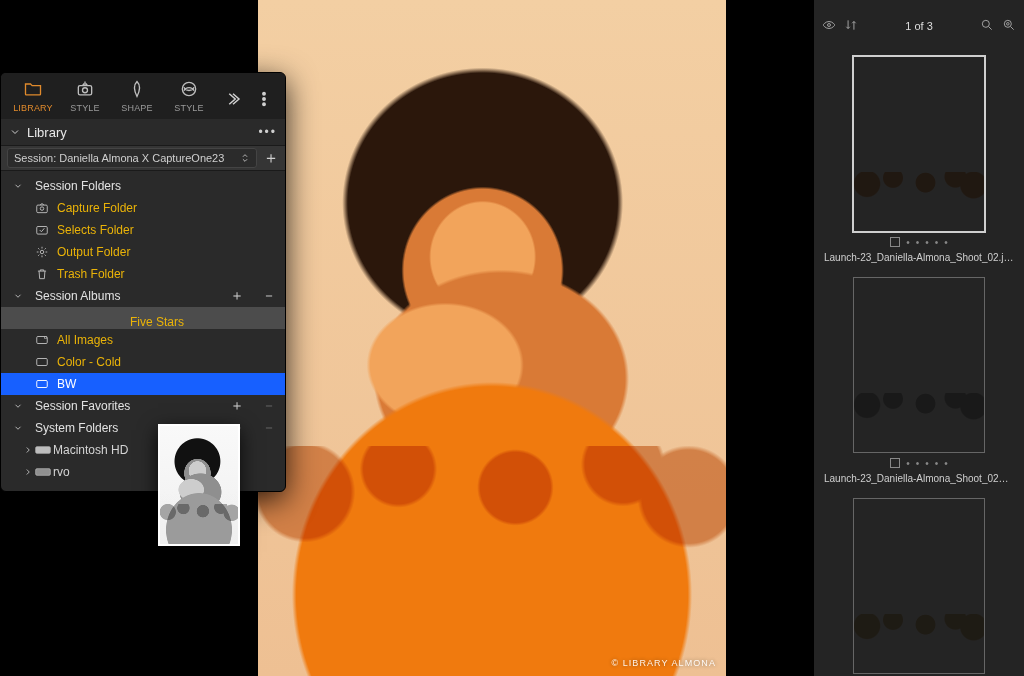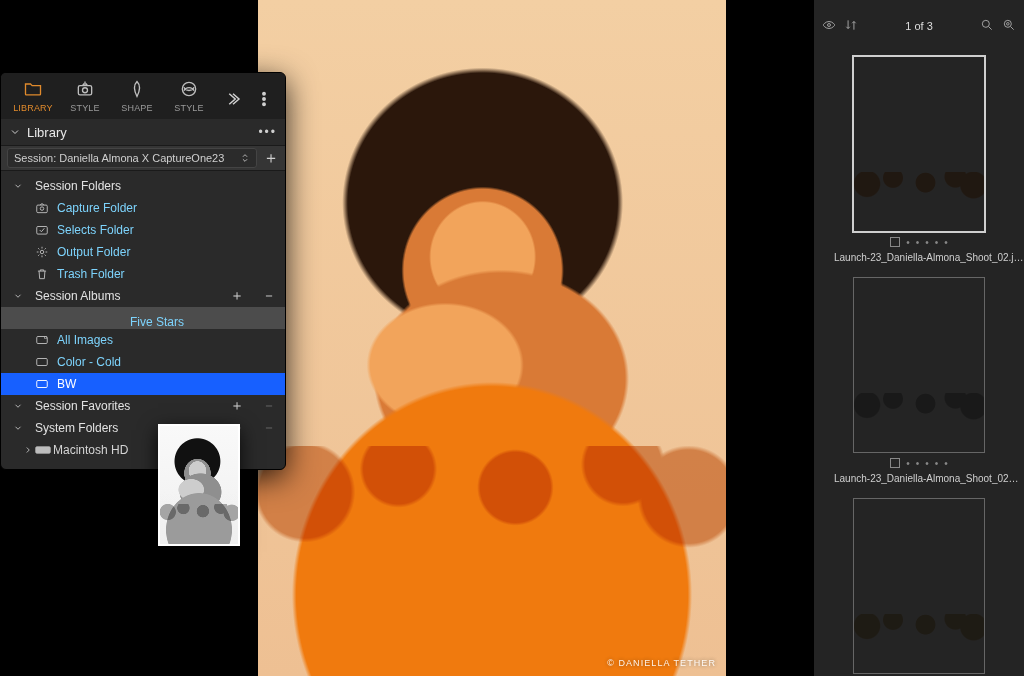--- a/index.html
+++ b/index.html
@@ -31,21 +31,21 @@
     border-left:1px solid #000;display:flex;flex-direction:column;}
   .browser-top{height:22px;display:flex;align-items:center;gap:8px;padding:15px 8px;color:var(--text-dim);}
   .browser-top .spacer{flex:1;text-align:center;color:#ddd;font-size:11px;}
   .browser-top svg{width:14px;height:14px;fill:none;stroke:#aaa;stroke-width:1.6;}
   .browser-scroll{flex:1;display:flex;flex-direction:column;align-items:center;gap:14px;padding:4px 0 10px 0;overflow:hidden;}
   .thumb-card{display:flex;flex-direction:column;align-items:center;gap:4px;width:150px;}
   .thumb{width:130px;height:174px;border:1px solid #666;position:relative;}
   .thumb.selected{outline:2px solid #cfcfcf;outline-offset:-1px;}
   .thumb-dots{display:flex;align-items:center;justify-content:center;gap:6px;height:12px;color:#888;font-size:10px;}
   .thumb-dots .sq{width:8px;height:8px;border:1px solid #888;}
-  .thumb-label{font-size:10px;color:#cfcfcf;text-align:center;white-space:nowrap;overflow:hidden;text-overflow:ellipsis;max-width:190px;padding-left:20px;}
+  .thumb-label{font-size:10px;color:#cfcfcf;text-align:center;white-space:nowrap;overflow:hidden;text-overflow:ellipsis;max-width:190px;}
 
   
   .panel{position:absolute;left:0;top:72px;width:284px;background:var(--panel);
     border:1px solid #000;border-radius:6px;box-shadow:0 8px 30px rgba(0,0,0,.8);overflow:hidden;}
   .tabbar{display:flex;align-items:flex-end;gap:0;background:var(--panel-darker);padding:6px 6px 0 6px;}
   .tab{width:52px;display:flex;flex-direction:column;align-items:center;gap:4px;color:var(--text-dim);
     font-size:9px;letter-spacing:.02em;padding-bottom:6px;cursor:pointer;}
   .tab svg{width:22px;height:20px;stroke:#bdbdbd;fill:none;stroke-width:1.6;}
   .tab.active{color:var(--accent);}
   .tab.active svg{stroke:var(--accent);}
@@ -64,21 +64,21 @@
   .session-select svg{width:10px;height:10px;stroke:#cfcfcf;fill:none;stroke-width:2;}
   .plus{color:#cfcfcf;font-size:16px;line-height:1;}
 
   .tree{padding:4px 0 8px 0;}
   .group-header{display:flex;align-items:center;gap:12px;height:22px;padding:0 6px 0 12px;color:#e2e2e2;font-size:12px;}
   .group-header svg{width:10px;height:10px;stroke:#cfcfcf;fill:none;stroke-width:2;}
   .group-header .grow{flex:1;}
   .pm{color:#cfcfcf;font-size:14px;padding:0 3px;cursor:pointer;}
   .pm.dim{color:#6b6b6b;}
 
-  .node{display:flex;align-items:center;gap:8px;height:22px;padding:0 6px 0 34px;color:#7dd3fc;font-size:12px;cursor:pointer;}
+  .node{display:flex;align-items:center;gap:8px;height:22px;padding:0 6px 0 34px;color:#eab308;font-size:12px;cursor:pointer;}
   .node svg{width:14px;height:14px;stroke:#bdbdbd;fill:none;stroke-width:1.6;}
   .node.five{background:#4c4c4c;flex-direction:column;}
   .node.selected{background:var(--select-blue);color:#fff;}
   .node.selected svg{stroke:#fff;}
 
   .sysnode{display:flex;align-items:center;gap:2px;height:22px;padding:0 6px 0 22px;color:#d4d4d4;font-size:12px;text-align:right;}
   .sysnode .chev{width:10px;height:10px;stroke:#cfcfcf;fill:none;stroke-width:2;}
   .sysnode svg.icon{width:16px;height:12px;stroke:#bdbdbd;fill:#bdbdbd;}
 
   
@@ -127,21 +127,21 @@
       radial-gradient(circle at 92% 22%, var(--dress-dk) 0 10%, transparent 11%);
     mix-blend-mode:multiply;opacity:.55;}
 </style>
 </head>
 <body>
 
 <div class="stage">
 
   <div class="viewer">
     <div class="photo"></div>
-    <div class="credit">© DANIELLA TETHER</div>
+    <div class="credit">© LIBRARY ALMONA</div>
   </div>
 
   <div class="browser">
     <div class="browser-top">
       <span>
         <svg viewBox="0 0 24 24">
             <path d="M2 12s3.5-6 10-6 10 6 10 6-3.5 6-10 6S2 12 2 12z"></path>
             <circle cx="12" cy="12" r="2.5"></circle>
           </svg>
       </span>
@@ -371,20 +371,29 @@
       </div>
       <div class="sysnode">
         <svg class="chev" viewBox="0 0 24 24">
             <path d="M9 6l6 6-6 6"></path>
           </svg>
         <svg class="icon" viewBox="0 0 24 16">
             <rect x="1" y="3" width="22" height="10" rx="2" fill="#bdbdbd"></rect>
           </svg>
         <span>Macintosh HD</span>
       </div>
+      <div class="sysnode">
+        <svg class="chev" viewBox="0 0 24 24">
+            <path d="M9 6l6 6-6 6"></path>
+          </svg>
+        <svg class="icon" viewBox="0 0 24 16">
+            <rect x="1" y="3" width="22" height="10" rx="2" fill="#8f8f8f"></rect>
+          </svg>
+        <span>rvo</span>
+      </div>
     </div>
   </div>
 
   <div class="drag-thumb">
     <div class="photo bw"></div>
   </div>
 
 </div>
 
 </body></html>

